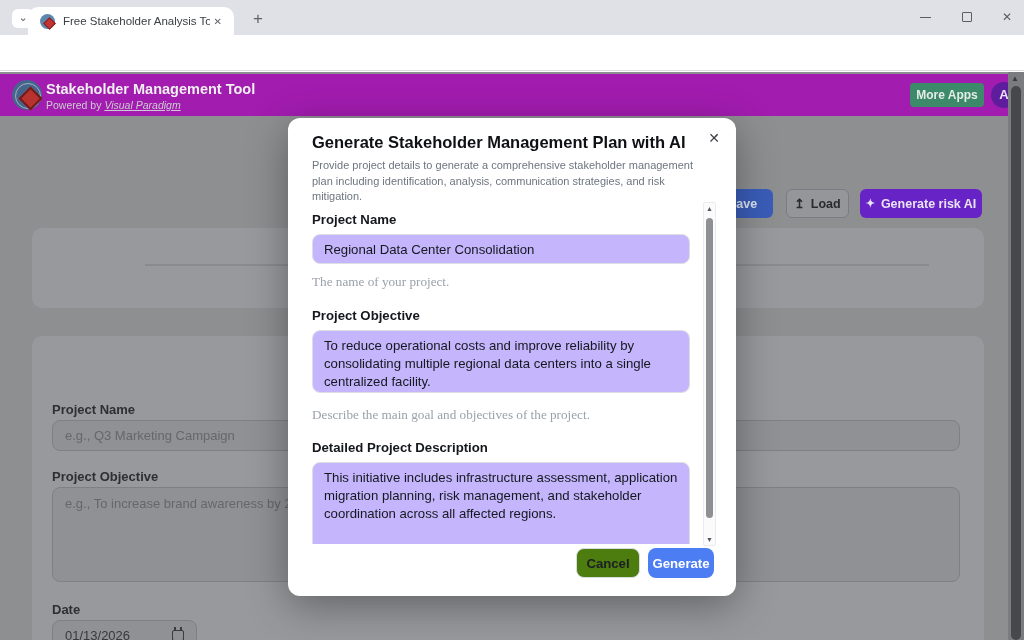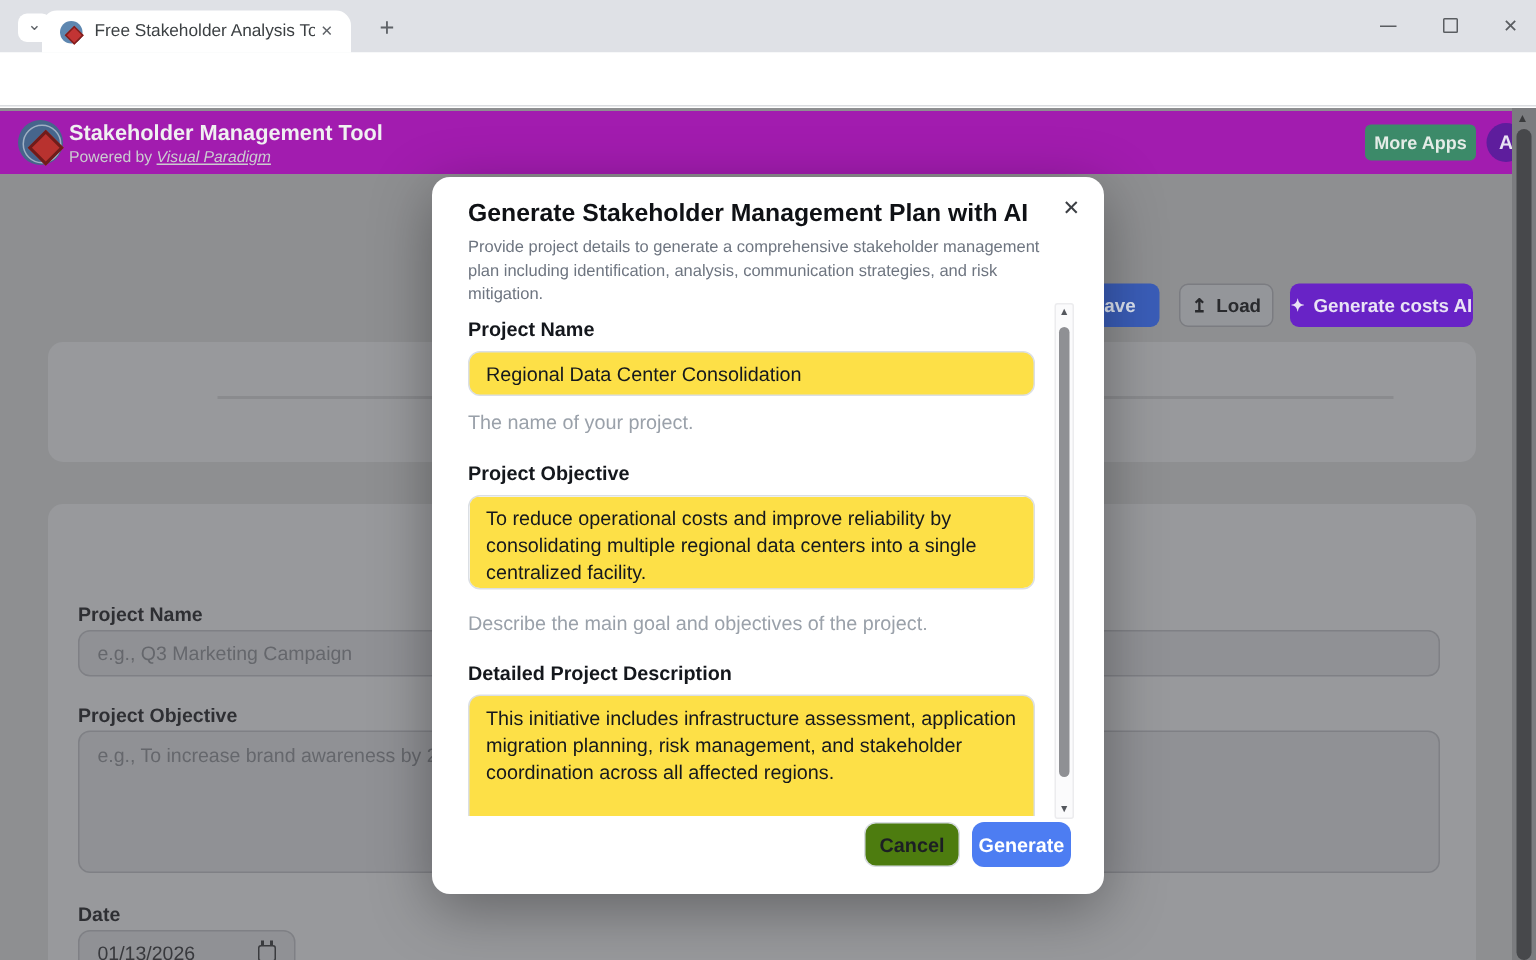--- a/index.html
+++ b/index.html
@@ -107,22 +107,22 @@
 
   
   #modal { left:288px; top:118px; width:448px; height:478px; background:#fff; border-radius:12px;
     box-shadow:0 10px 40px rgba(0,0,0,0.35); z-index:10; }
   #modal-close { right:12px; top:8px; position:absolute; font-size:14px; color:#3c3f44; padding:4px; }
   #modal-title { left:24px; top:15px; font-size:16.5px; font-weight:700; color:#0f1115; }
   #modal-desc { left:24px; top:40px; width:400px; font-size:11px; color:#6e7580; line-height:1.42; }
   #modal-body { left:24px; top:86px; width:378px; height:340px; overflow:hidden; }
   .m-label { font-size:13.2px; font-weight:700; color:#14171c; }
   .m-input { width:100%; border:1px solid #dbdfe4; border-radius:8px; font-family:"Liberation Sans",sans-serif;
-    font-size:13.2px; color:#15181d; padding:6px 11px; background:#fde047; outline:none; resize:none; line-height:1.38; }
-  .m-help { font-size:13.2px; color:#9aa1aa; line-height:1.35; }
+    font-size:13.2px; color:#15181d; padding:6px 11px; background:#c4b5fd; outline:none; resize:none; line-height:1.38; }
+  .m-help { font-size:13.2px; color:#9aa1aa; line-height:1.35;font-family:Liberation Serif, serif; }
   #m-name-label { margin:8px 0 7px; }
   #m-name-input { height:30px; padding:0 11px; }
   #m-name-help { margin:9px 0 0; }
   #m-obj-label { margin:17px 0 7px; }
   #m-obj-input { height:63px; }
   #m-obj-help { margin:9px 0 0; }
   #m-desc-label { margin:16px 0 7px; }
   #m-desc-input { height:94px; }
 
   
@@ -218,21 +218,21 @@
 
   <div id="btn-save" class="abs act-btn">
     <span>Save</span>
   </div>
   <div id="btn-load" class="abs act-btn">
     <span>↥</span>
     <span>Load</span>
   </div>
   <div id="btn-genai" class="abs act-btn">
     <span class="spark">✦</span>
-    <span>Generate costs AI</span>
+    <span>Generate risk AI</span>
   </div>
 
   <div id="stepper-card" class="abs">
     <div id="step-line" class="abs" style="left:113px; top:36px; width:784px;"></div>
     <div class="abs step-dot active" style="left:100px;">1</div>
     <div class="abs step-dot inactive" style="left:230px;">2</div>
     <div class="abs step-dot inactive" style="left:754px;">6</div>
     <div class="abs step-dot inactive" style="left:884px;">7</div>
     <div class="abs step-label active" style="left:113px;">Project Overview</div>
     <div class="abs step-label" style="left:243px;">Stakeholder Identification</div>

